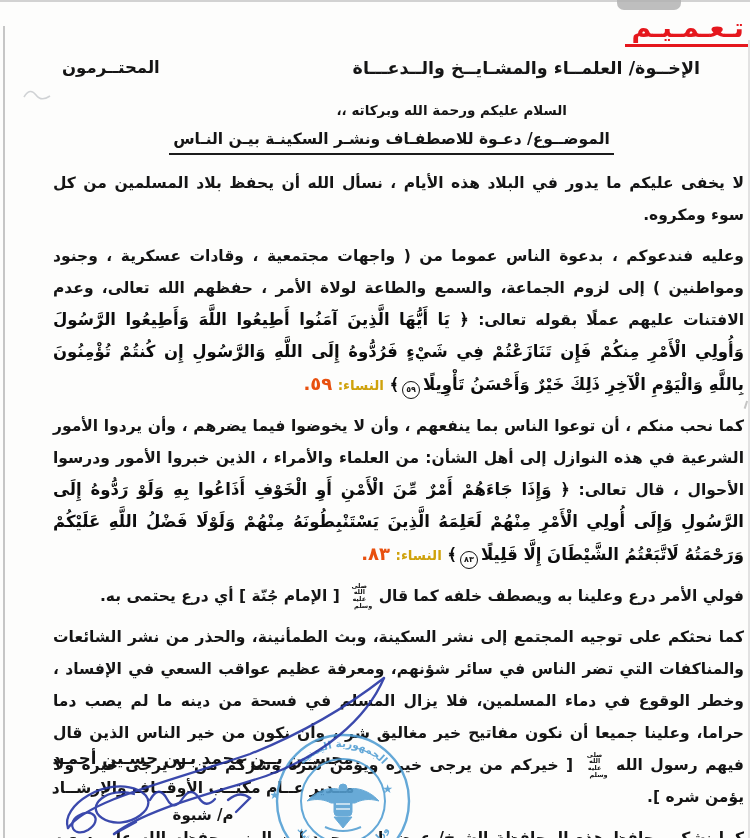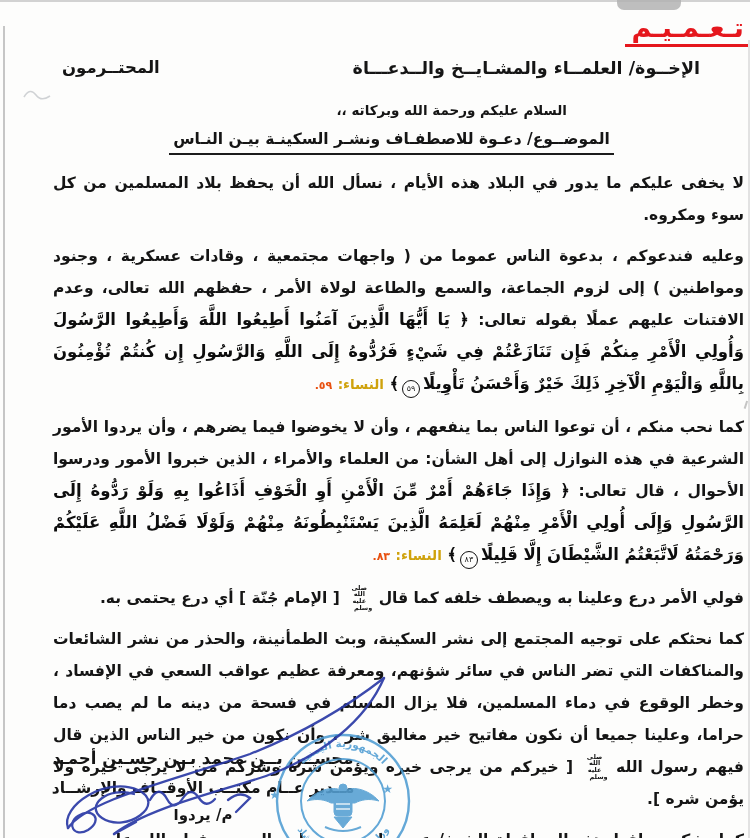--- a/index.html
+++ b/index.html
@@ -58,25 +58,25 @@
     line-height:32px;
     text-align:justify;
     text-align-last:right;
   }
   .body p{margin:4px 0 9px 0;}
   .quran{font-size:16.5px;color:#0d0d0d;}
   .aya-circle{
     display:inline-flex;align-items:center;justify-content:center;
     width:16px;height:16px;
     border:1.6px solid #111;border-radius:50%;
-    font-size:8px;line-height:1;font-weight:normal;
+    font-size:8px;line-height:1;font-weight:bold;
     vertical-align:-2px;margin:0 3px;
   }
   .ref-gold{color:#cfa20c;font-size:13.5px;}
-  .ref-red{color:#e8500f;font-size:11px;}
+  .ref-red{color:#e8500f;font-size:18px;}
   .saw{
     display:inline-block;width:26px;
     font-size:6.5px;line-height:1.05;font-weight:bold;
     text-align:center;vertical-align:middle;
     margin:0 1px;
   }
 
   
   .sig-block{
     position:absolute;left:22px;top:744px;width:362px;
@@ -152,21 +152,21 @@
 
     <p>
       <span>كما نشكر محافظ هذه المحافظة الشيخ/ عوض ابن محمد ابن الوزير حفظه الله على سعيه وتواصله بإخوانه في قيادة التحالف والسلطة الشرعية ، للحفاظ على أمن هذه المحافظة وتأكيدهم جميعا على ذلك.</span>
     </p>
 
   </div>
 
   <div class="sig-block">
     <div class="sig-name">محســن بــن محمد بــن حسـين أحمـد</div>
     <div class="sig-title">مــدير عــام مكتــب الأوقــاف والإرشــاد</div>
-    <div class="sig-office">م/ يردوا</div>
+    <div class="sig-office">م/ شبوة</div>
   </div>
 
   <svg class="stamp" width="144" height="150" viewBox="0 0 144 150">
     <g stroke="#4f9dd3" fill="none" stroke-width="2.4">
       <circle cx="72" cy="72" r="66"></circle>
       <circle cx="72" cy="72" r="42" stroke-width="2"></circle>
     </g>
     <path id="stamp-arc-top" d="M 21.3 53.5 A 54 54 0 0 1 122.7 53.5" fill="none"></path>
     <path id="stamp-arc-bottom" d="M 21.3 90.5 A 54 54 0 0 0 122.7 90.5" fill="none"></path>
     <text font-size="10.5" font-weight="bold" fill="#4f9dd3" font-family="DejaVu Sans, sans-serif">

